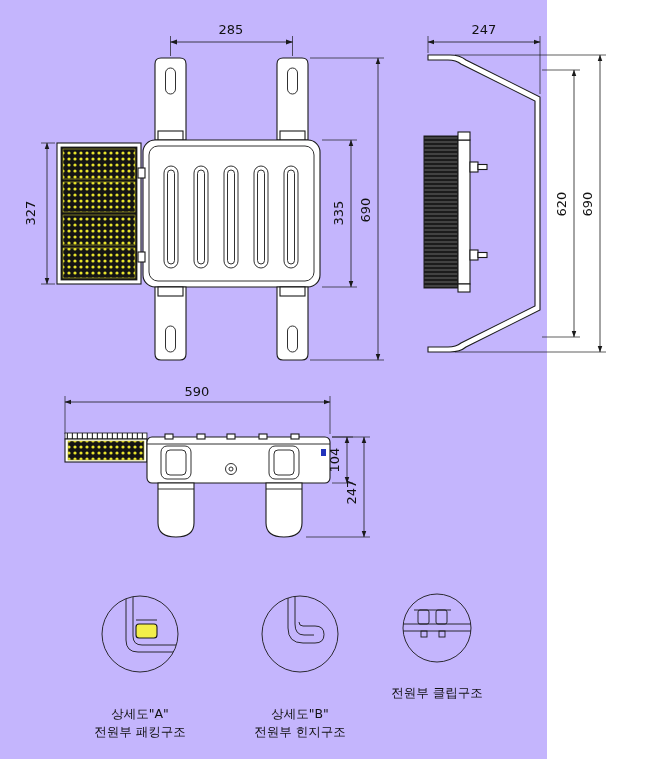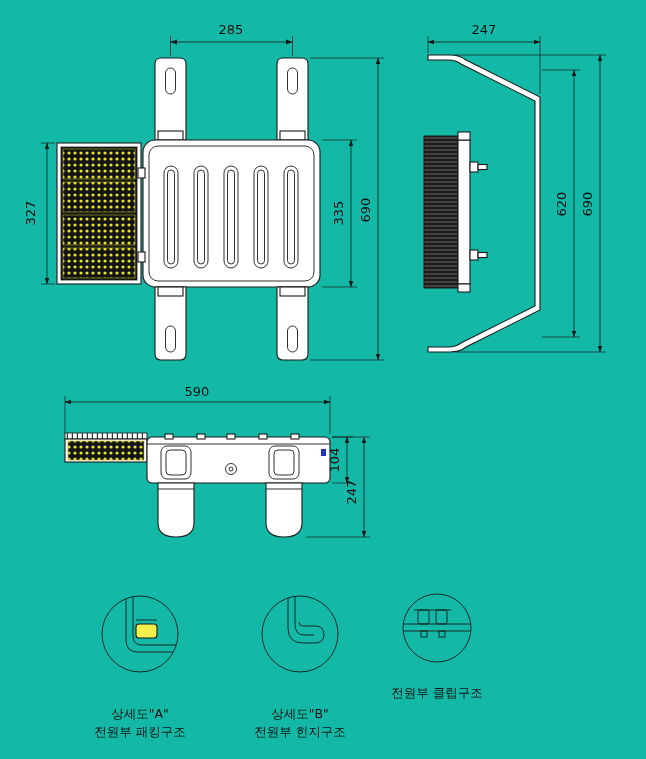--- a/index.html
+++ b/index.html
@@ -1,16 +1,16 @@
 <!DOCTYPE html>
 <html><head>
 <meta charset="utf-8">
 <style>
   html,body { margin:0; padding:0; background:#ffffff; }
-  .canvas { width:646px; height:759px; position:relative; background:#14b8a6;
+  .canvas { width:547px; height:759px; position:relative; background:#c4b5fd;
             font-family:"DejaVu Sans", sans-serif; }
   svg { display:block; }
   text { font-family:"DejaVu Sans", sans-serif; fill:#111; }
   .dim-text { font-size:13px; }
   .label-text { font-size:12.5px; }
   .outline { fill:#ffffff; stroke:#1a1a1a; stroke-width:1.1; }
   .thin    { fill:none; stroke:#1a1a1a; stroke-width:0.9; }
   .dimline { stroke:#1a1a1a; stroke-width:0.8; fill:none; }
   .extline { stroke:#1a1a1a; stroke-width:0.7; fill:none; }
 </style>

